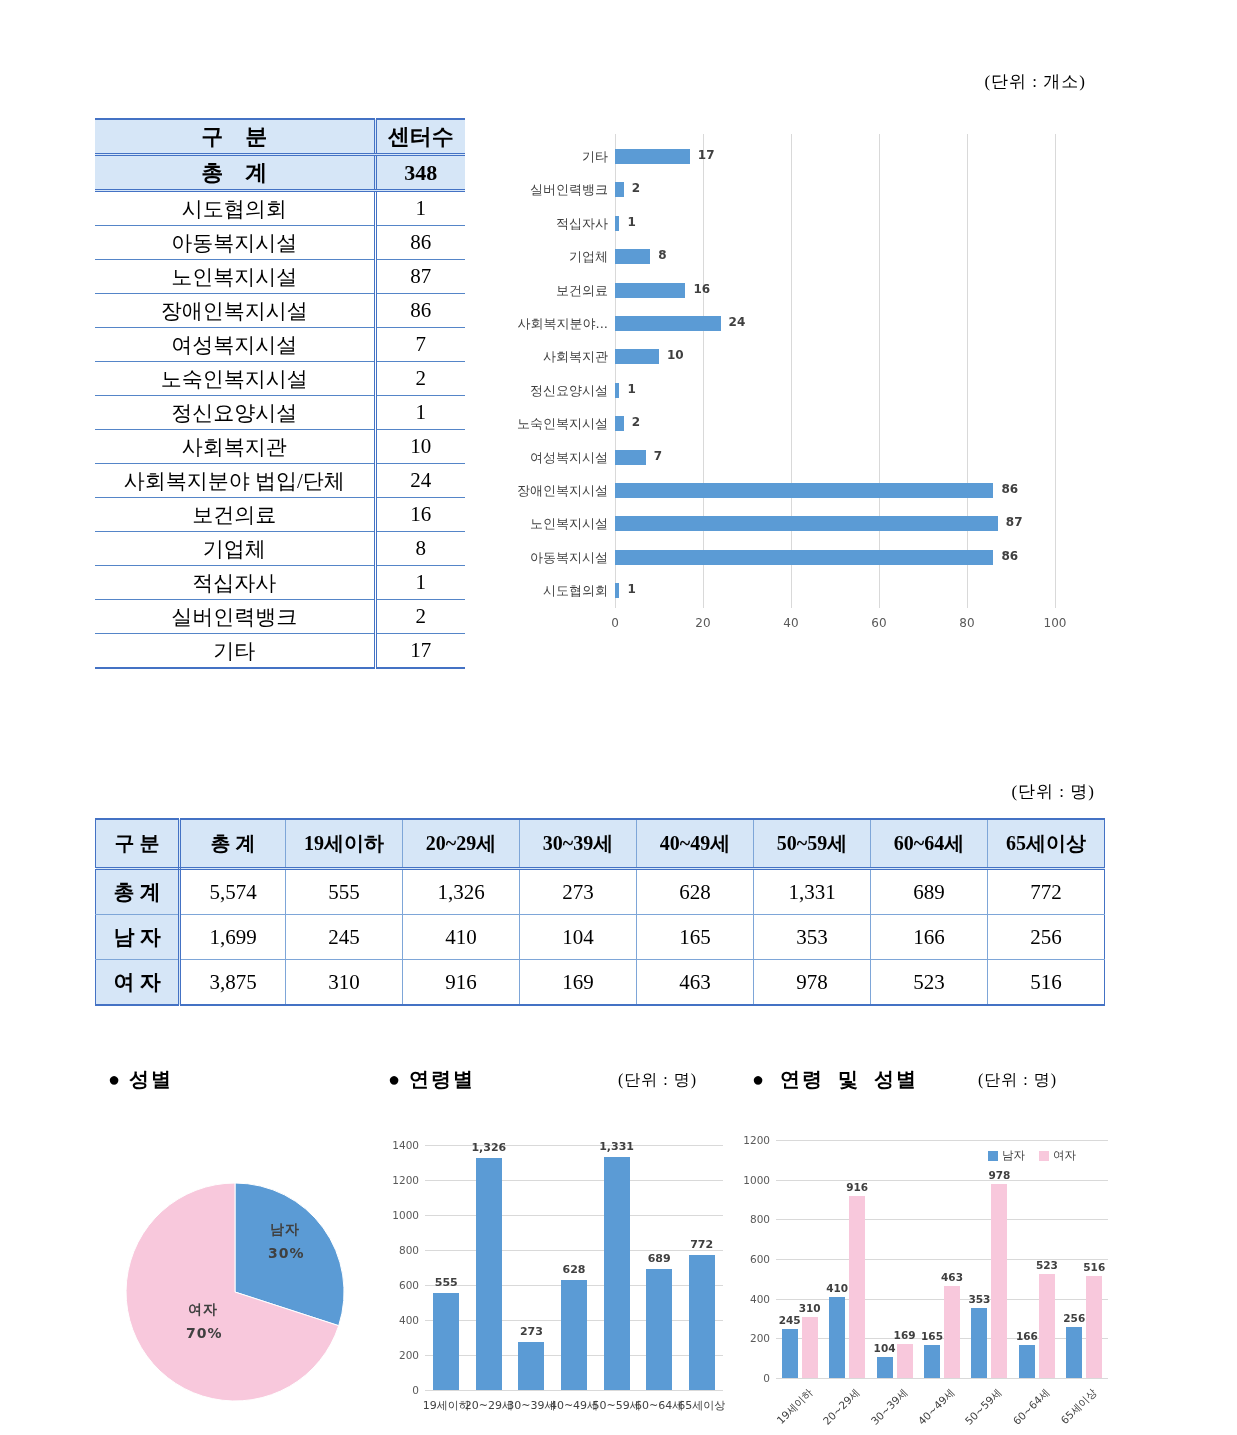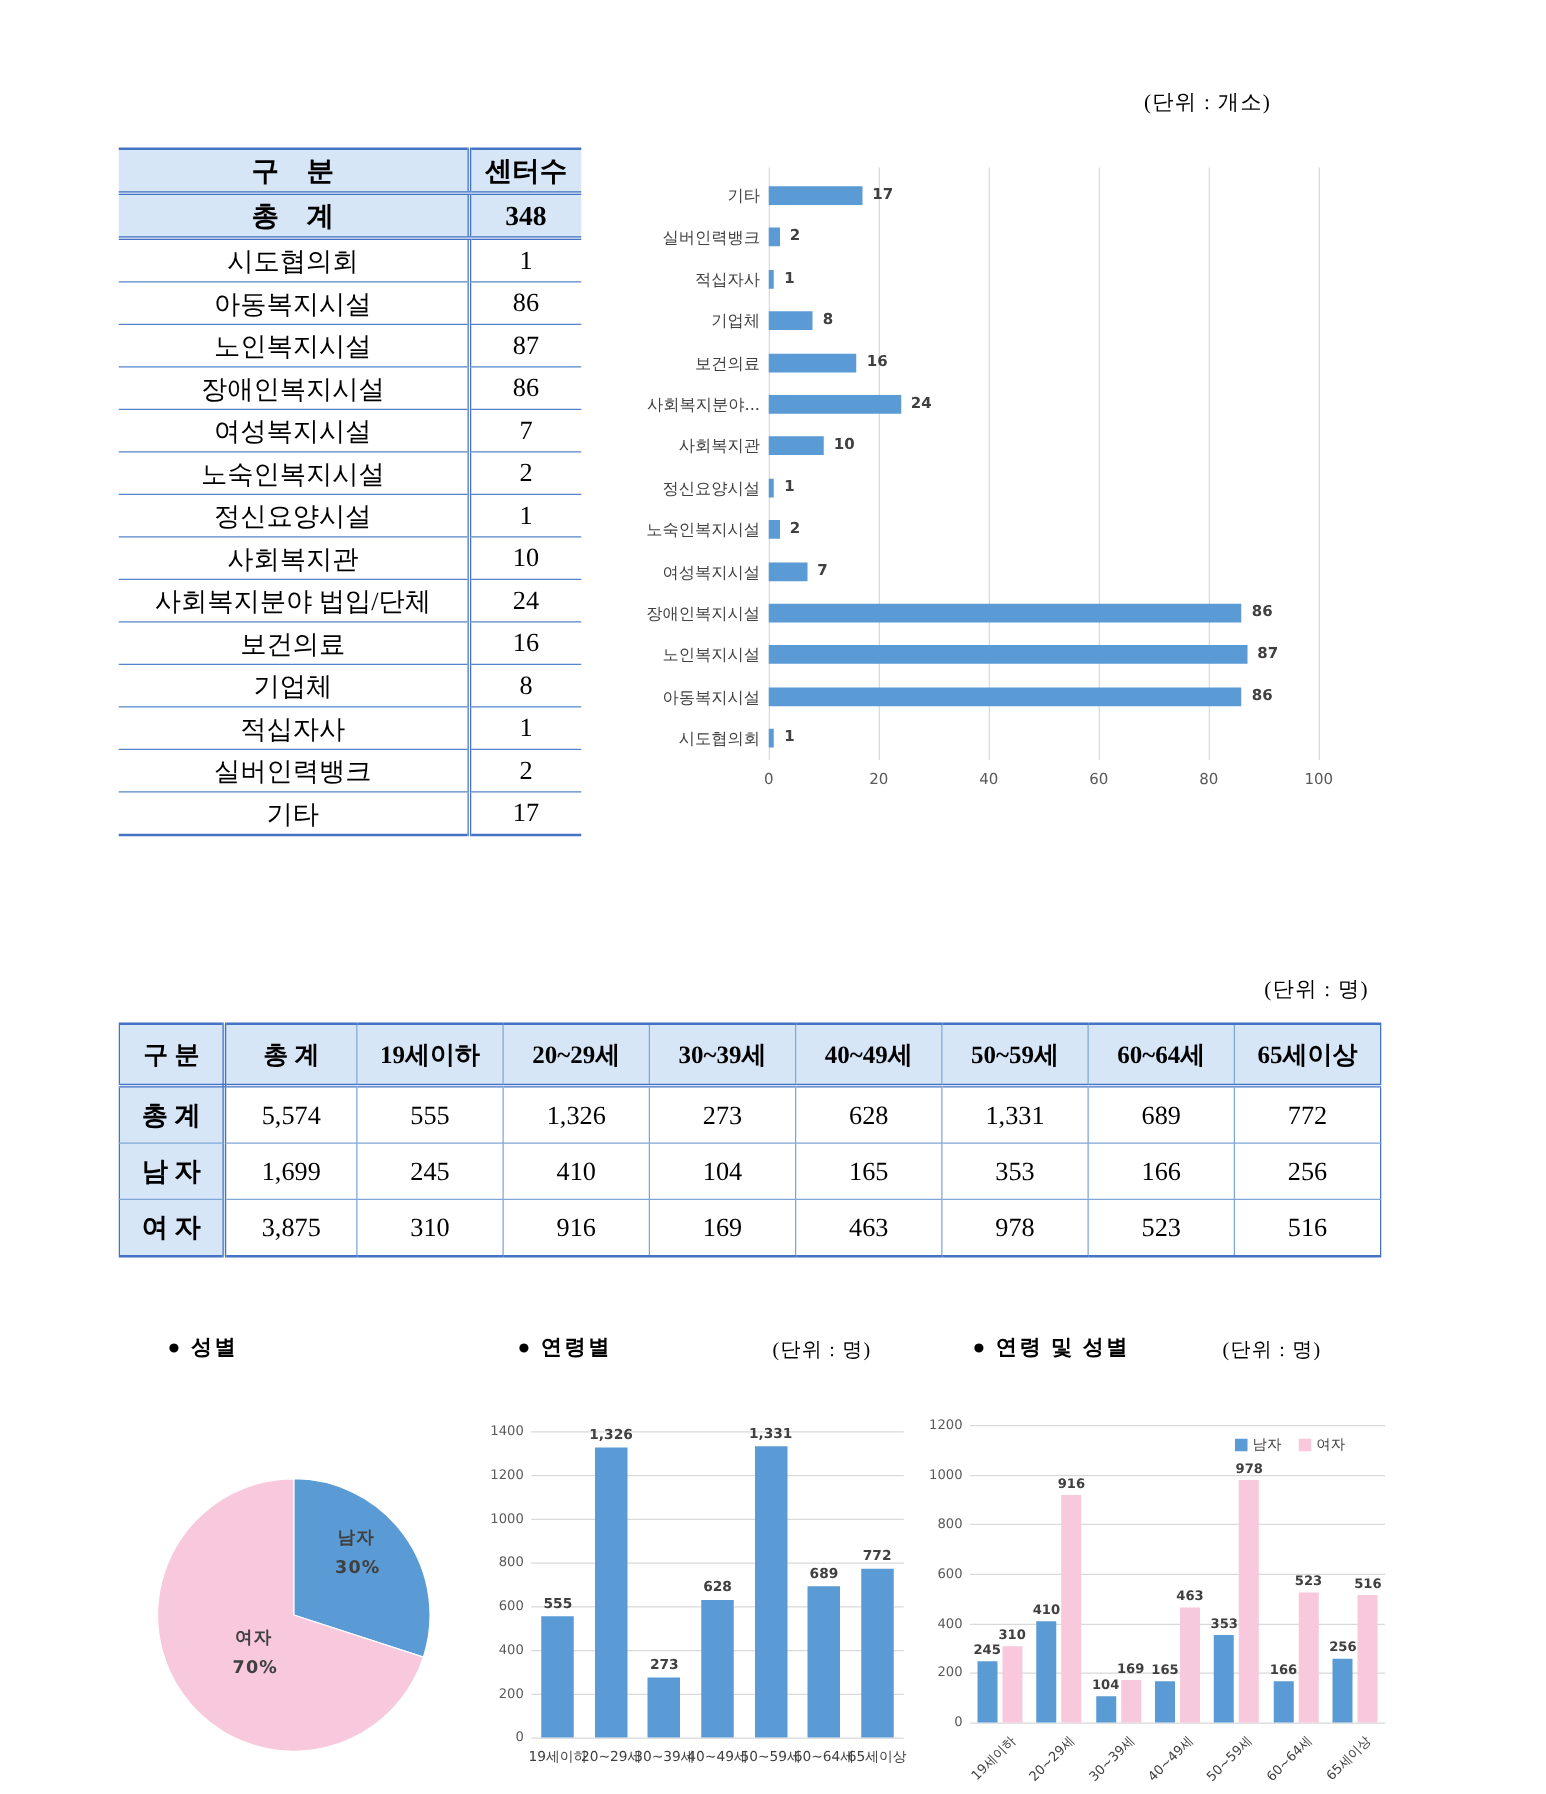--- a/index.html
+++ b/index.html
@@ -57,29 +57,29 @@
   #gbar{left:736px;top:1120px;width:430px;height:315px;}
   #gbar .axis-tick{font-size:10.5px;}
   #gbar .bar-val{font-size:10.5px;font-weight:600;}
   #gbar .cat-label{font-size:10.5px;transform-origin:100% 0;transform:translateX(-100%) rotate(-45deg);}
   .legend{position:absolute;display:flex;gap:14px;align-items:center;font-size:11.5px;color:#404040;}
   .legend .item{display:flex;align-items:center;gap:4px;}
   .legend .swatch{width:10px;height:10px;display:inline-block;}
 
   
   #pie{left:112px;top:1148px;width:255px;height:287px;}
-  .bullet{position:absolute;font-weight:bold;font-size:17px;letter-spacing:2px;white-space:pre;margin-left:26px;}
+  .bullet{position:absolute;font-weight:bold;font-size:20px;letter-spacing:2px;white-space:pre;}
   .unit-small{position:absolute;font-size:16px;letter-spacing:1px;white-space:pre;}
 </style>
 </head>
 <body>
 
 <div class="page">
 
-  <div class="unit" style="left:896px;top:70px;width:140px;text-align:center;">(단위 : 개소)</div>
+  <div class="unit" style="left:946px;top:70px;width:140px;text-align:right;">(단위 : 개소)</div>
 
   <table class="tbl1">
     <colgroup>
         <col class="c1">
         <col class="c2">
       </colgroup>
     <thead>
       <tr>
         <th>구    분</th>
         <th>센터수</th>
@@ -266,21 +266,21 @@
           <td>978</td>
           <td>523</td>
           <td>516</td>
         </tr>
       </tbody>
   </table>
 
   <div class="bullet" style="left:108px;top:1066px;">● 성별</div>
   <div class="bullet" style="left:388px;top:1066px;">● 연령별</div>
   <div class="unit-small" style="left:618px;top:1070px;">(단위 : 명)</div>
-  <div class="bullet" style="left:752px;top:1066px;">● 연령 및 성별</div>
+  <div class="bullet" style="left:752px;top:1066px;font-family:Liberation Mono, monospace;">● 연령 및 성별</div>
   <div class="unit-small" style="left:978px;top:1070px;">(단위 : 명)</div>
 
   <div class="chart" id="pie"><svg width="255" height="287">
         <path d="M 123 144 L 123.0 35.0 A 109 109 0 0 1 226.7 177.7 Z" fill="#5B9BD5" stroke="#ffffff" stroke-width="1"></path>
         <path d="M 123 144 L 226.7 177.7 A 109 109 0 1 1 123.0 35.0 Z" fill="#F8C8DC" stroke="#ffffff" stroke-width="1"></path>
         <text x="158" y="86" fill="#404040" style="font:600 14px &quot;DejaVu Sans&quot;,sans-serif;letter-spacing:1px;">남자</text>
         <text x="156" y="110" fill="#404040" style="font:600 14px &quot;DejaVu Sans&quot;,sans-serif;letter-spacing:1px;">30%</text>
         <text x="76" y="166" fill="#404040" style="font:600 14px &quot;DejaVu Sans&quot;,sans-serif;letter-spacing:1px;">여자</text>
         <text x="74" y="190" fill="#404040" style="font:600 14px &quot;DejaVu Sans&quot;,sans-serif;letter-spacing:1px;">70%</text>
       </svg></div>

